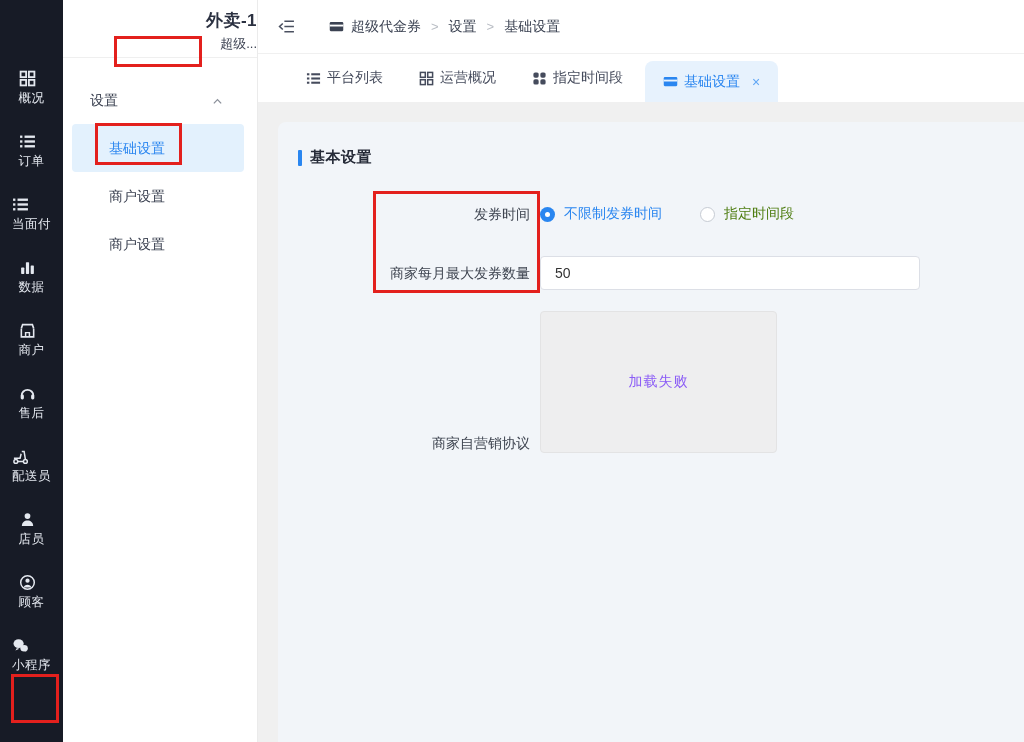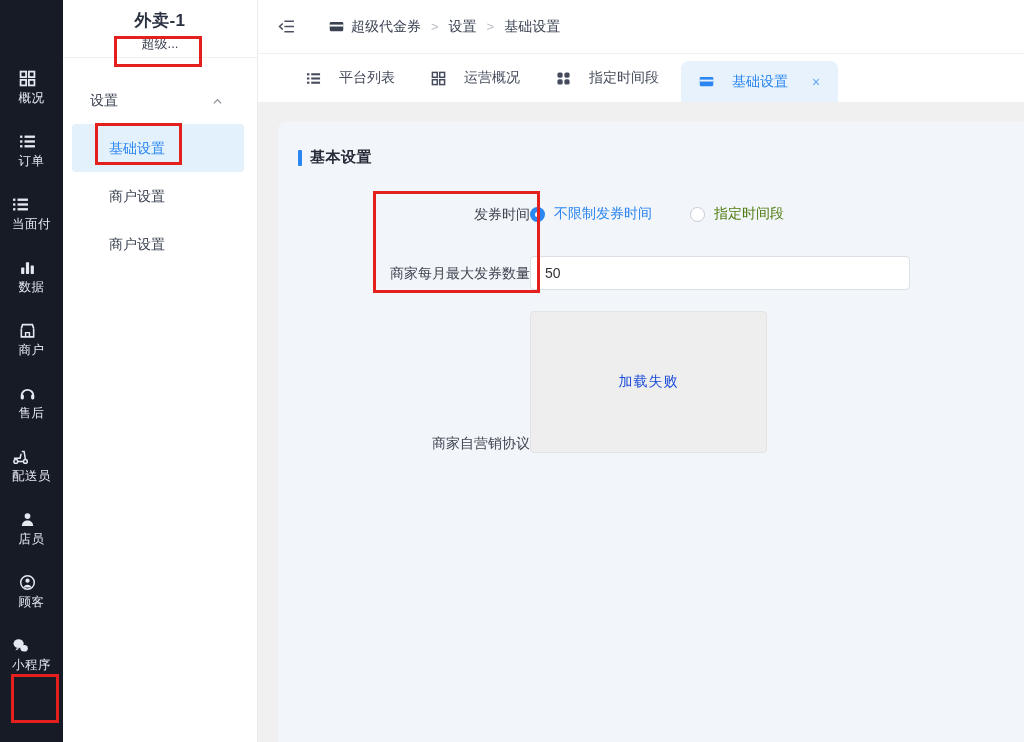--- a/index.html
+++ b/index.html
@@ -10,73 +10,73 @@
   .app-sidebar { position:absolute; left:0; top:0; width:63px; height:742px; background:#171b26; display:flex; flex-direction:column; align-items:center; padding-top:70px; }
   .nav-item { display:flex; flex-direction:column; margin-bottom:26px; color:#e4e8ef; cursor:pointer; }
   .nav-item .icn { width:17px; height:17px; margin-bottom:3px; color:#d9deе8; }
   .nav-item .nav-label { font-size:12.5px; letter-spacing:.5px; white-space:nowrap; }
   .nav-apps { position:absolute; left:3px; bottom:6px; width:57px; height:55px; background:#2680f7; border-radius:10px; display:flex; flex-direction:column; align-items:center; justify-content:center; color:#fff; cursor:pointer; }
   .nav-apps .icn { width:16px; height:16px; margin-bottom:3px; }
   .nav-apps .nav-label { font-size:13px; }
 
   
   .ws-sidebar { position:absolute; left:63px; top:0; width:195px; height:742px; background:#fff; border-right:1px solid #ebebeb; }
-  .ws-header { height:58px; border-bottom:1px solid #efefef; text-align:center; padding-top:9px; }
+  .ws-header { height:58px; border-bottom:1px solid #efefef; text-align:right; padding-top:9px; }
   .ws-title { font-size:17px; color:#2b3141; font-weight:bold; letter-spacing:.5px; }
   .ws-subtitle { font-size:13px; color:#3c4252; margin-top:3px; }
   .ws-group { display:flex; justify-content:space-between; align-items:center; margin:34px 34px 0 27px; color:#3a4050; font-size:14px; }
   .ws-group .icn { width:11px; height:11px; color:#8a8f99; }
   .ws-menu { margin-top:14px; }
   .ws-item { height:48px; line-height:48px; padding-left:46px; font-size:14px; color:#3a4050; cursor:pointer; }
   .ws-item.active { margin:0 13px 0 9px; padding-left:37px; background:#e3f1fd; border-radius:4px; color:#2a86f0; }
 
   
   .main { position:absolute; left:258px; top:0; right:0; bottom:0; background:#fff; }
   .topbar { height:54px; border-bottom:1px solid #f0f0f0; display:flex; align-items:center; padding-left:20px; }
   .fold { width:17px; height:17px; color:#4a5060; cursor:pointer; }
   .crumb-wrap { display:flex; align-items:center; margin-left:22px; font-size:14px; color:#3b4252;padding-left:12px; }
   .crumb-icon { width:15px; height:15px; color:#3b4252; margin-right:7px; }
   .crumb-sep { color:#b9bdc4; margin:0 10px; font-size:13px; }
   .crumb { cursor:pointer; }
 
   .tabbar { height:48px; display:flex; align-items:center; padding-left:30px; background:#fff; }
-  .tab { display:flex; align-items:center; gap:18px; padding:0 18px; height:48px; font-size:14px; color:#454b5c; cursor:pointer; white-space:nowrap; }
+  .tab { display:flex; align-items:center; gap:6px; padding:0 18px; height:48px; font-size:14px; color:#454b5c; cursor:pointer; white-space:nowrap; }
   .tab .icn { width:15px; height:15px; }
   .tab.active { height:41px; align-self:flex-end; background:#e7f2fd; border-radius:8px 8px 0 0; color:#2a86f0; margin-left:4px; }
   .tab-close { margin-left:6px; font-size:14px; color:#5fa6f5; cursor:pointer; line-height:1; }
 
   .content { position:absolute; top:102px; left:0; right:0; bottom:0; background:#f0f0f0; }
   .card { position:absolute; left:20px; top:20px; right:0; bottom:0; background:#f2f5f9; border-radius:8px 0 0 0; }
   .section-title { position:absolute; left:20px; top:26px; display:flex; align-items:center; }
   .title-bar { width:4px; height:16px; background:#2a86f0; margin-right:8px; border-radius:1px; }
   .title-text { font-size:15px; font-weight:bold; color:#262b38; letter-spacing:.5px; }
 
   .frow { position:absolute; left:0; display:flex; }
   .flabel { width:252px; text-align:right; font-size:14px; color:#3e4450; flex:none; }
-  .fctrl { }
+  .fctrl { margin-left:10px; }
   .row-time { top:82px; align-items:center; }
   .row-time .flabel { line-height:20px; }
   .radio-group { display:flex; align-items:center; }
   .radio-opt { display:flex; align-items:center; cursor:pointer; }
   .radio-opt + .radio-opt { margin-left:38px; }
   .radio { width:15px; height:15px; border-radius:50%; position:relative; flex:none; }
   .radio.checked { background:#2a86f0; }
   .radio.checked::after { content:""; position:absolute; left:5px; top:5px; width:5px; height:5px; border-radius:50%; background:#fff; }
   .radio.unchecked { background:#fff; border:1px solid #c6cbd3; }
   .radio-label { margin-left:9px; font-size:14px; color:#4d7c0f; }
   .radio-label.sel { color:#2a86f0; }
 
   .row-max { top:134px; }
   .row-max .flabel { line-height:34px; }
   .text-input { width:380px; height:34px; border:1px solid #dcdfe6; border-radius:4px; background:#fff; padding:0 14px; font-size:14px; color:#333; font-family:"Liberation Sans",sans-serif; outline:none; }
 
   .row-agree { top:189px;align-items:flex-end; }
   .row-agree .flabel { margin-top:9px; }
   .agree-panel { width:237px; height:142px; background:#eeeeef; border:1px solid #e3e3e4; border-radius:4px; display:flex; align-items:center; justify-content:center; }
-  .agree-status { font-size:14px; color:#1d4ed8; letter-spacing:1px; }
+  .agree-status { font-size:14px; color:#8b5cf6; letter-spacing:1px; }
 
   
   .anno { position:absolute; border:3px solid #e3201d; z-index:60; pointer-events:none; }
   .anno-1 { left:114px; top:36px;  width:88px;  height:31px; }
   .anno-2 { left:95px;  top:123px; width:87px;  height:42px; }
   .anno-3 { left:373px; top:191px; width:167px; height:102px; }
   .anno-4 { left:11px;  top:674px; width:48px;  height:49px; }
 
   .icn svg { display:block; width:100%; height:100%; }
 </style>

